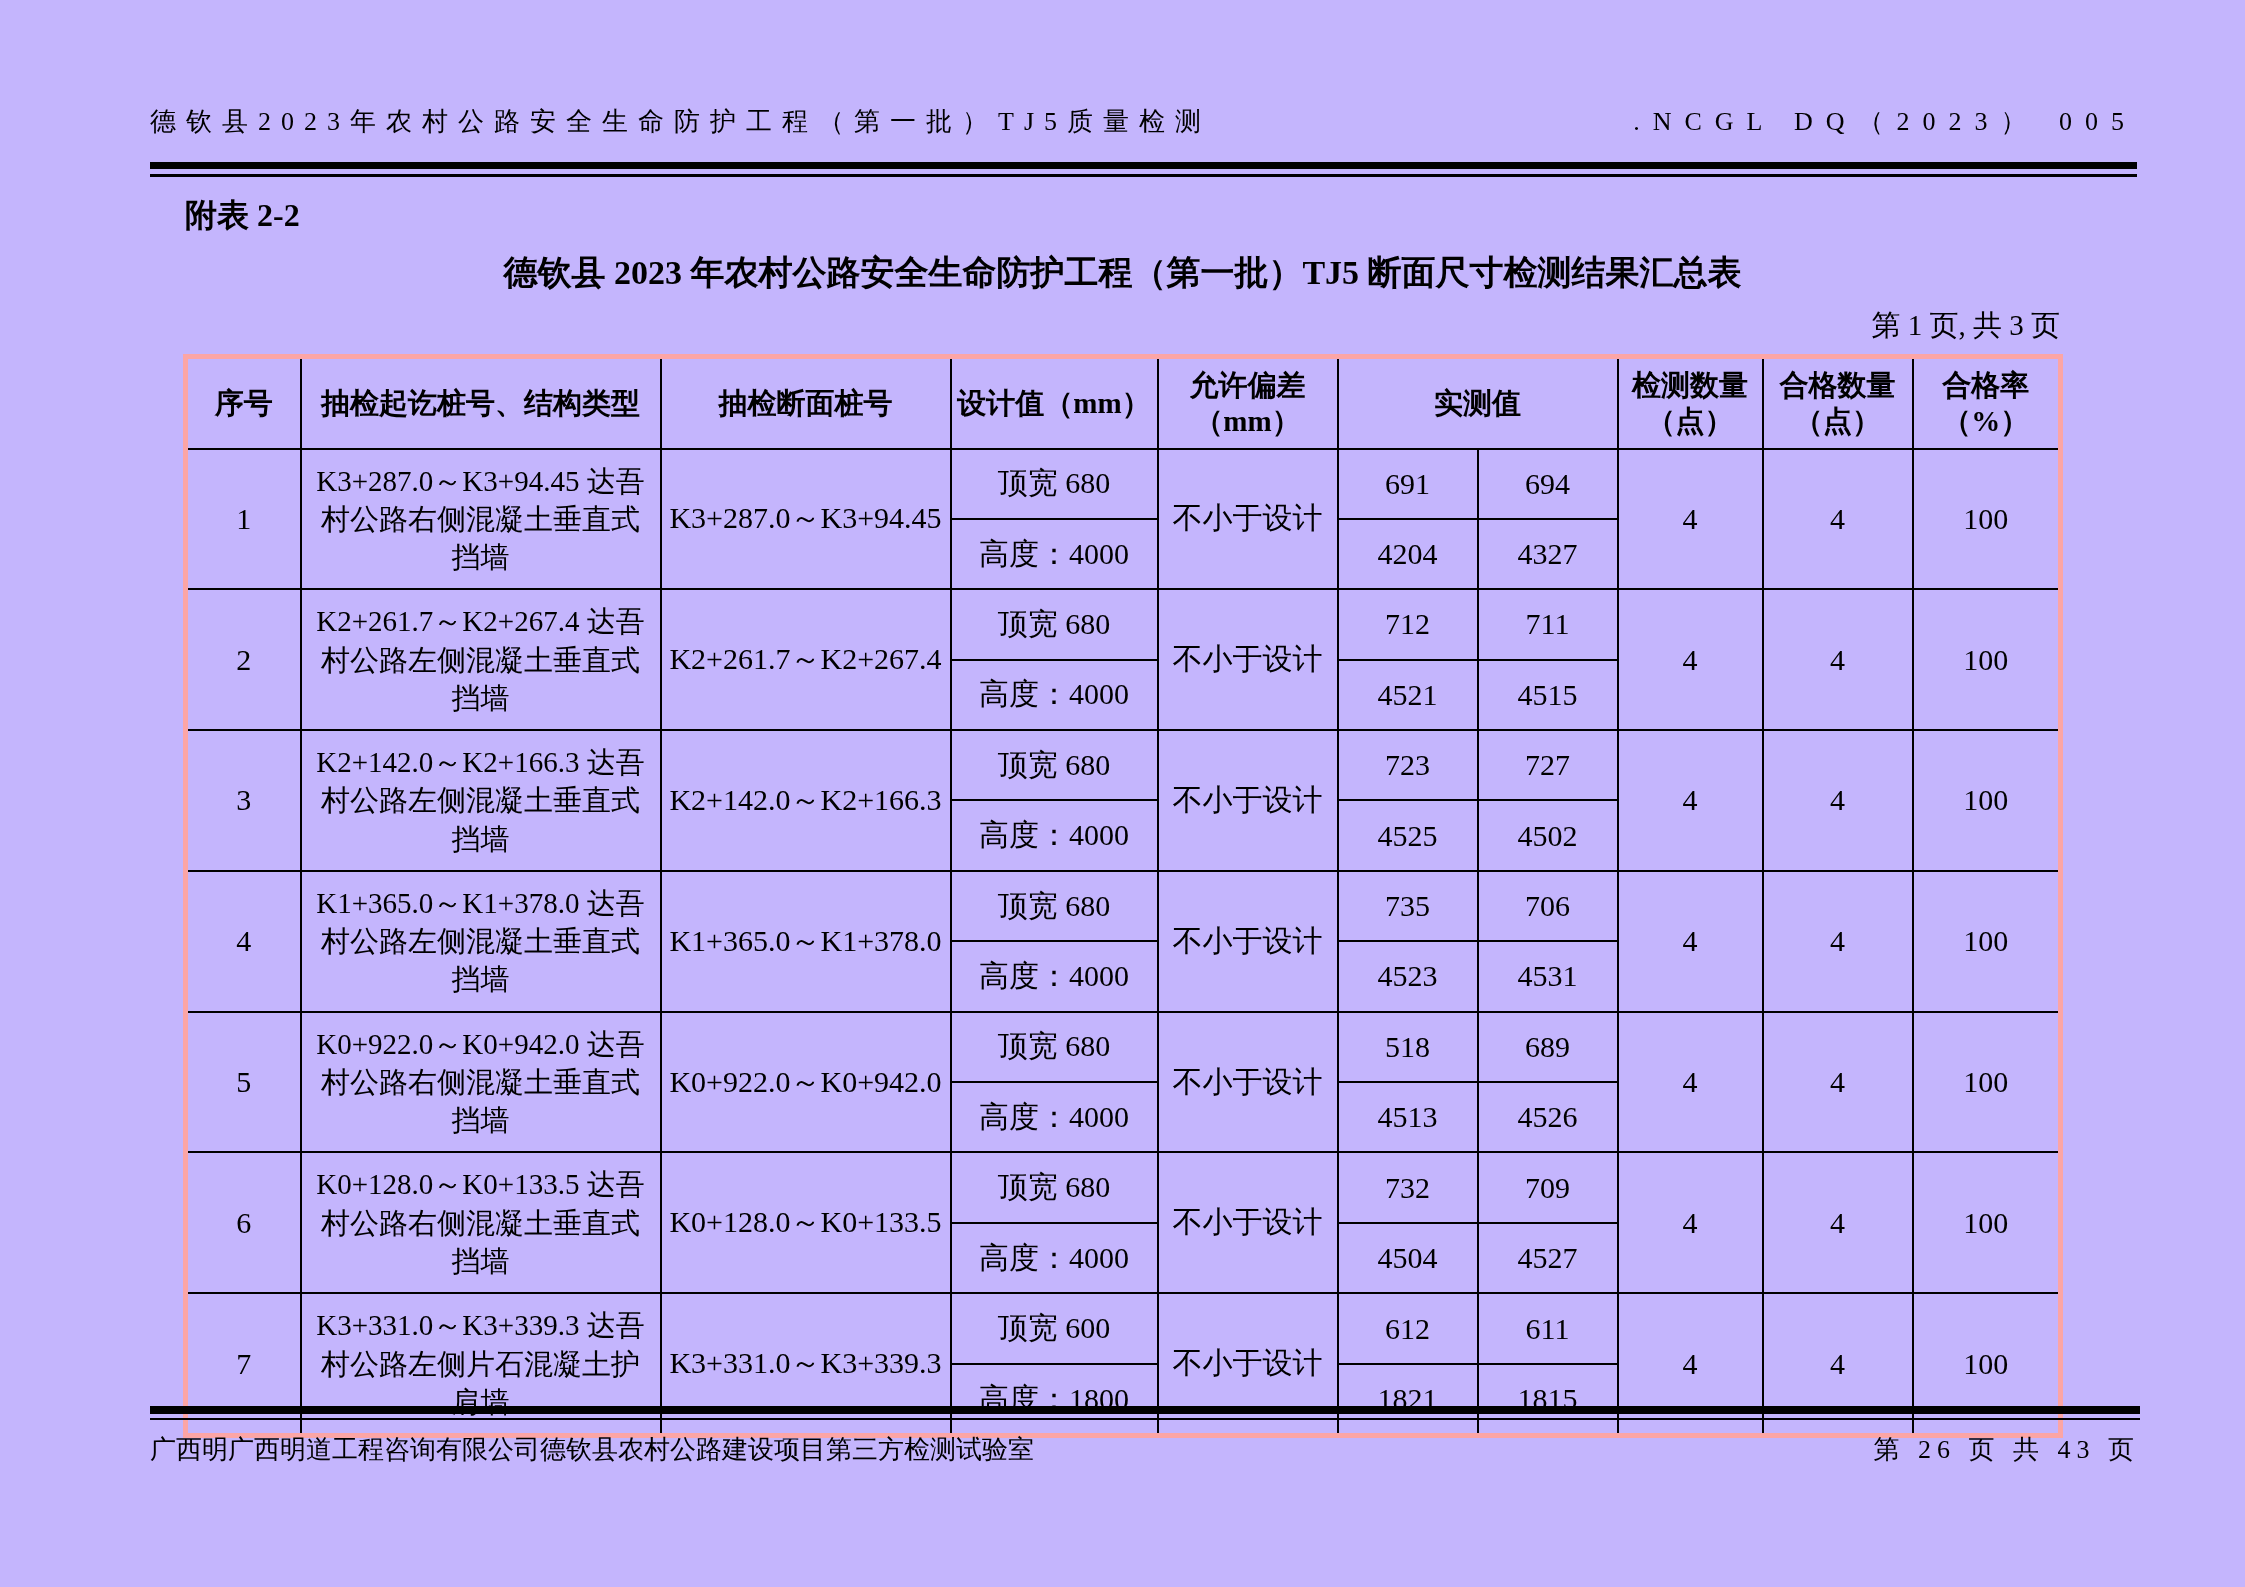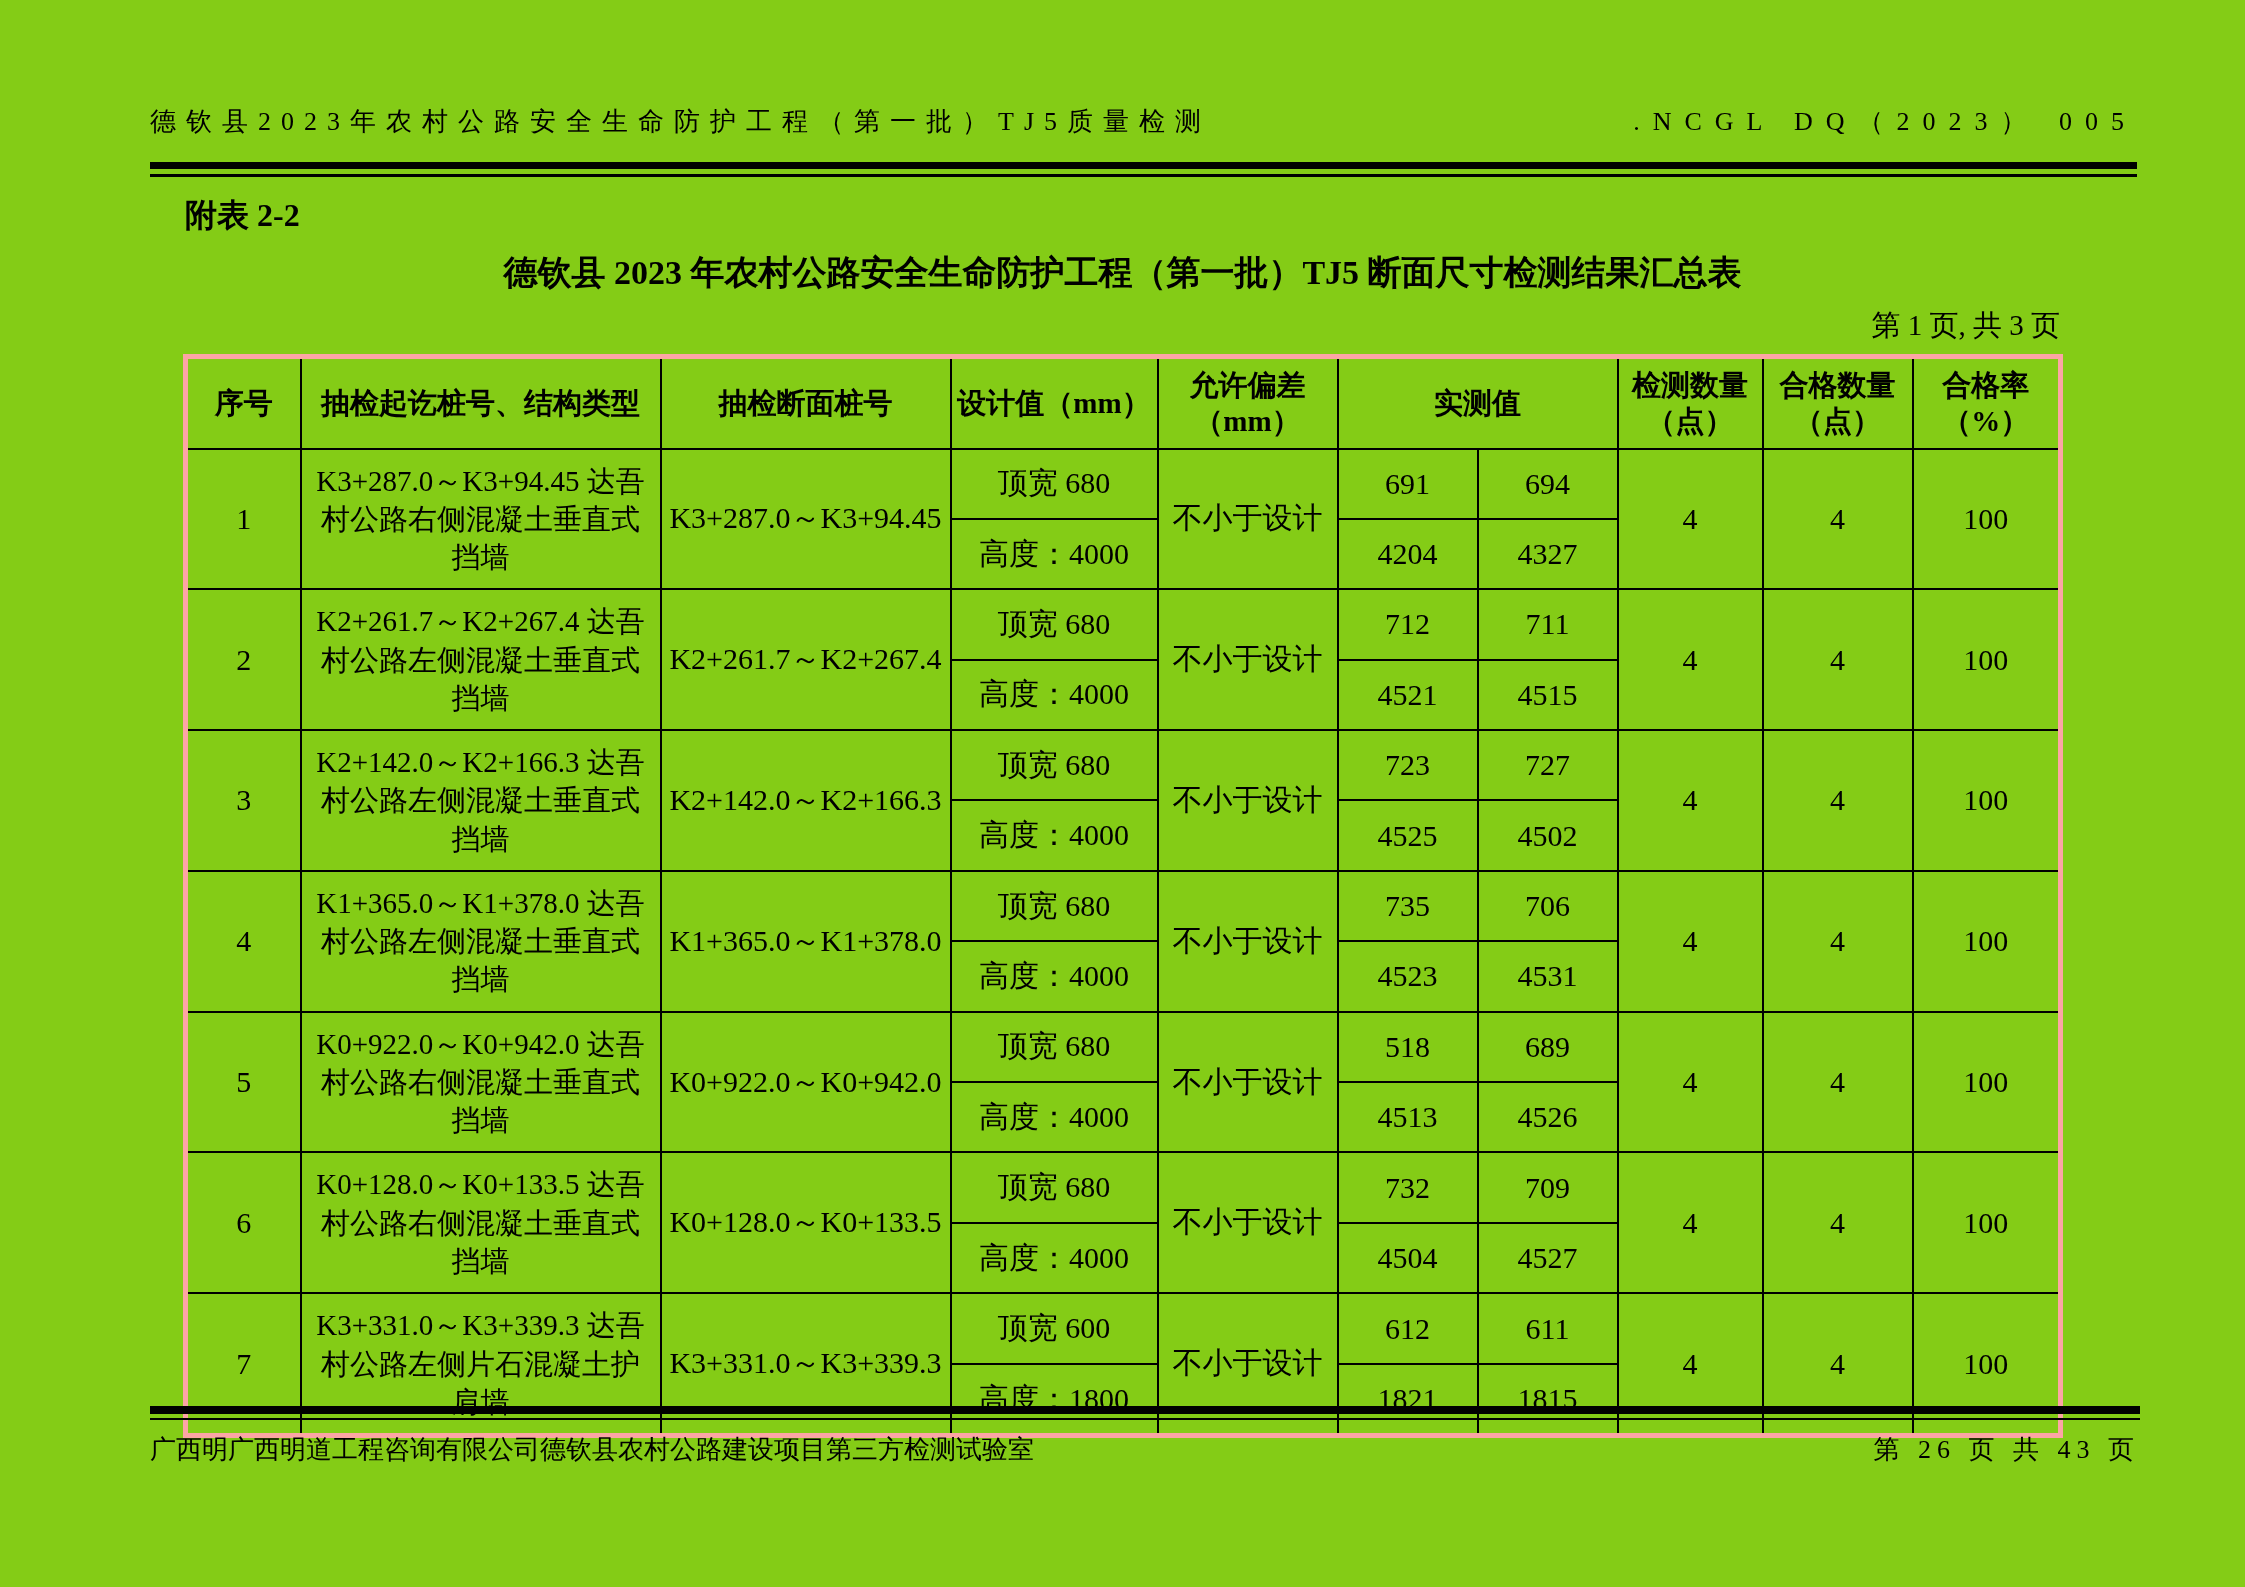--- a/index.html
+++ b/index.html
@@ -1,17 +1,17 @@
 <!DOCTYPE html>
 <html><head>
 <meta charset="utf-8">
 <style>
   html,body { margin:0; padding:0; background:#e8e8e8; }
   .page {
-    position:relative; width:2245px; height:1587px; background:#84cc16;
+    position:relative; width:2245px; height:1587px; background:#c4b5fd;
     font-family:"Liberation Serif","DejaVu Serif",serif; color:#000;
     overflow:hidden; margin:0 auto;
   }
   
   .top-header {
     position:absolute; left:150px; right:108px; top:104px;
     display:flex; justify-content:space-between; align-items:flex-end;
     font-size:26px; white-space:nowrap;
   }
   .top-header .hl { letter-spacing:10px; }

